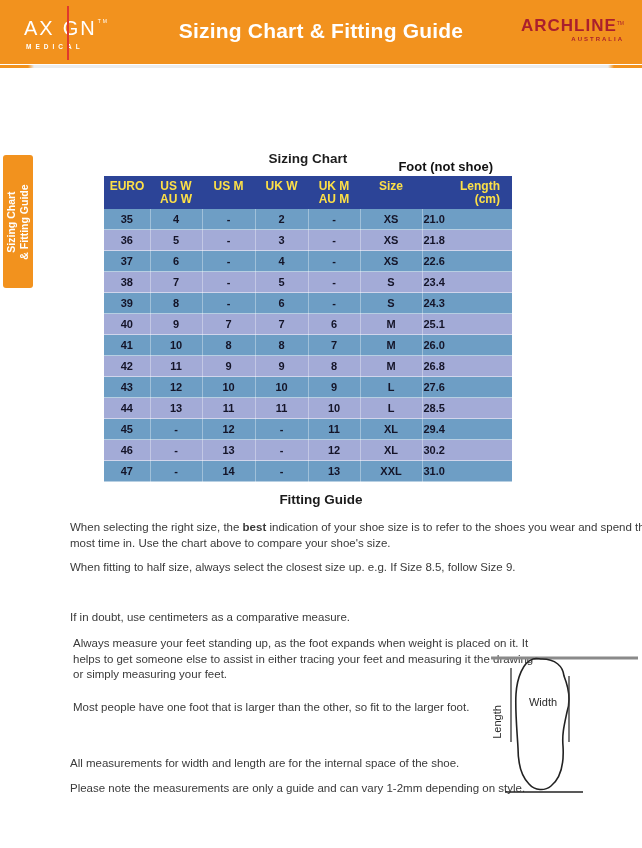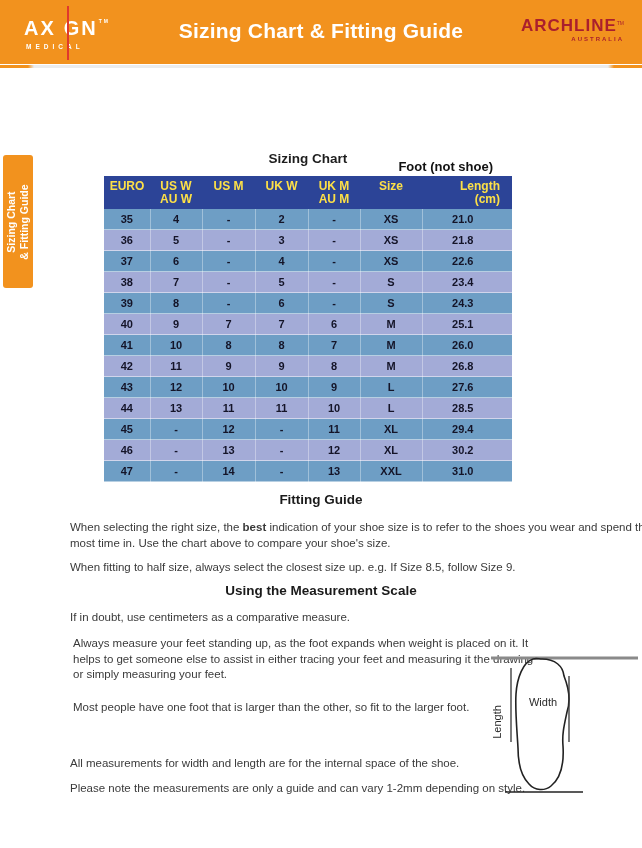--- a/index.html
+++ b/index.html
@@ -11,21 +11,21 @@
   .page{position:relative;width:642px;height:848px;background:#fff;overflow:hidden;
         font-family:"Liberation Sans",sans-serif;}
 
   
   .header{position:absolute;left:0;top:0;width:642px;height:64px;background:var(--orange);}
   .header-rule{position:absolute;top:65px;left:0;width:642px;height:3px;
     background:linear-gradient(to right,var(--orange) 0,var(--orange) 28px,#ececec 34px,
                #ececec 608px,var(--orange) 614px,var(--orange) 642px);}
   .logo{position:absolute;left:24px;top:9px;width:110px;height:48px;color:#fff;}
   .logo-red-line{position:absolute;left:43px;top:-3px;width:2px;height:54px;background:var(--logo-line-red);}
-  .logo-main{font-size:20px;font-weight:700;letter-spacing:2px;display:flex;align-items:flex-start;margin-top:8px;}
+  .logo-main{font-size:20px;font-weight:400;letter-spacing:2px;display:flex;align-items:flex-start;margin-top:8px;}
   .logo-gap{display:inline-block;width:8px;}
   .logo-tm{font-size:5px;margin-top:1px;margin-left:1px;}
   .logo-sub{font-size:6.5px;font-weight:700;letter-spacing:4px;margin-top:3px;margin-left:2px;}
   .header-title{position:absolute;left:0;right:0;top:19px;text-align:center;color:#fff;
     font-size:21px;font-weight:700;letter-spacing:0.2px;}
   .brand{position:absolute;right:18px;top:17px;text-align:right;color:var(--brand-red);line-height:1;}
   .brand-name{font-size:17px;font-weight:700;letter-spacing:1px;}
   .brand-tm{font-size:5px;vertical-align:super;}
   .brand-sub{font-size:6px;font-weight:700;letter-spacing:2px;margin-top:2px;}
 
@@ -39,21 +39,21 @@
   .chart-title{position:absolute;top:151px;left:104px;width:408px;text-align:center;
     font-size:13.5px;font-weight:700;color:#1e1e1e;}
   .corner-note{position:absolute;top:159px;left:373px;width:120px;text-align:right;
     font-size:13px;font-weight:700;color:#111;}
   .size-table{position:absolute;left:104px;top:176px;width:408px;border-collapse:collapse;
     table-layout:fixed;}
   .size-table th{background:var(--header-blue);color:#fde047;font-size:12px;font-weight:700;
     vertical-align:top;padding:4px 0 3px;line-height:13px;text-align:center;}
   .size-table td{height:18px;text-align:center;font-size:11px;font-weight:700;color:#141428;
     border-bottom:1px solid rgba(255,255,255,0.5);border-right:1px solid rgba(255,255,255,0.35);}
-  .size-table td:last-child{border-right:none;text-align:center;padding-right:10px;}
+  .size-table td:last-child{border-right:none;text-align:left;padding-right:10px;}
   .size-table th:last-child{text-align:right;padding-right:12px;}
   .size-table tr.row-a td{background:var(--row-blue);}
   .size-table tr.row-b td{background:var(--row-periwinkle);}
   .h-sub{display:block;}
 
   
   .h2{position:absolute;left:0;width:642px;text-align:center;font-size:13.5px;font-weight:700;color:#1a1a1a;}
   .para{position:absolute;font-size:11.5px;line-height:15.5px;color:var(--body-text);margin-left:48px;}
 
   
@@ -233,21 +233,20 @@
           <td>XXL</td>
           <td>31.0</td>
         </tr>
       </tbody>
   </table>
 
   <div class="h2" style="top:492px;">Fitting Guide</div>
   <div class="para" style="left:22px;top:520px;width:604px;"><span>When selecting the right size, the </span><b>best</b><span> indication of your shoe size is to refer to the shoes you wear and spend the most time in. Use the chart above to compare your shoe's size.</span></div>
   <div class="para" style="left:22px;top:560px;width:604px;">When fitting to half size, always select the closest size up. e.g. If Size 8.5, follow Size 9.</div>
 
-  <div class="h2" style="top:583px;">Using the Measurement Scale</div>
   <div class="para" style="left:22px;top:610px;width:560px;">If in doubt, use centimeters as a comparative measure.</div>
   <div class="para" style="left:25px;top:636px;width:462px;">Always measure your feet standing up, as the foot expands when weight is placed on it. It helps to get someone else to assist in either tracing your feet and measuring it the drawing or simply measuring your feet.</div>
   <div class="para" style="left:25px;top:700px;width:500px;">Most people have one foot that is larger than the other, so fit to the larger foot.</div>
   <div class="para" style="left:22px;top:756px;width:500px;">All measurements for width and length are for the internal space of the shoe.</div>
   <div class="para" style="left:22px;top:781px;width:470px;">Please note the measurements are only a guide and can vary 1-2mm depending on style.</div>
 
   <svg class="foot-diagram" viewBox="0 0 157 150">
     <line x1="6" y1="8" x2="153" y2="8" stroke="#8a8a8a" stroke-width="2.8"></line>
     <line x1="20" y1="142" x2="98" y2="142" stroke="#222" stroke-width="1.6"></line>
     <path d="M57,9 C70,9 78,16 79,26 C83,36 86,50 82,62 C79,76 77,84 78,96

